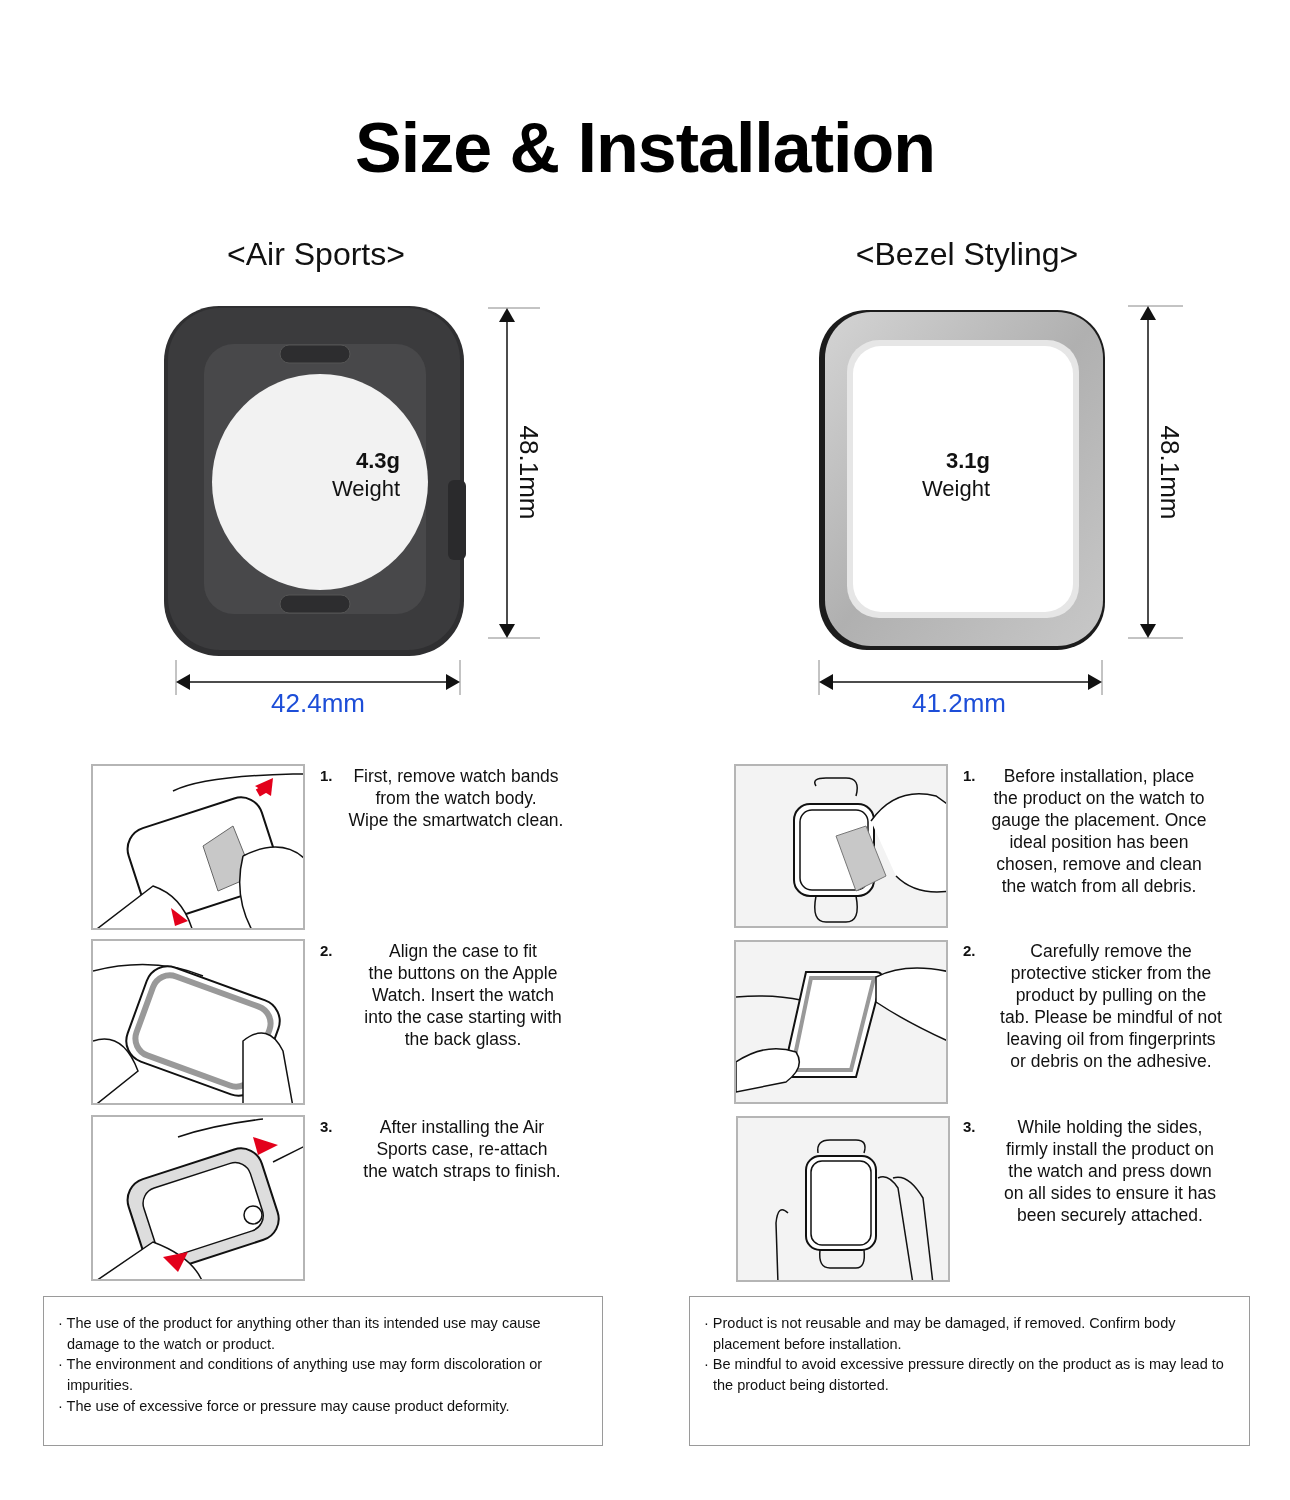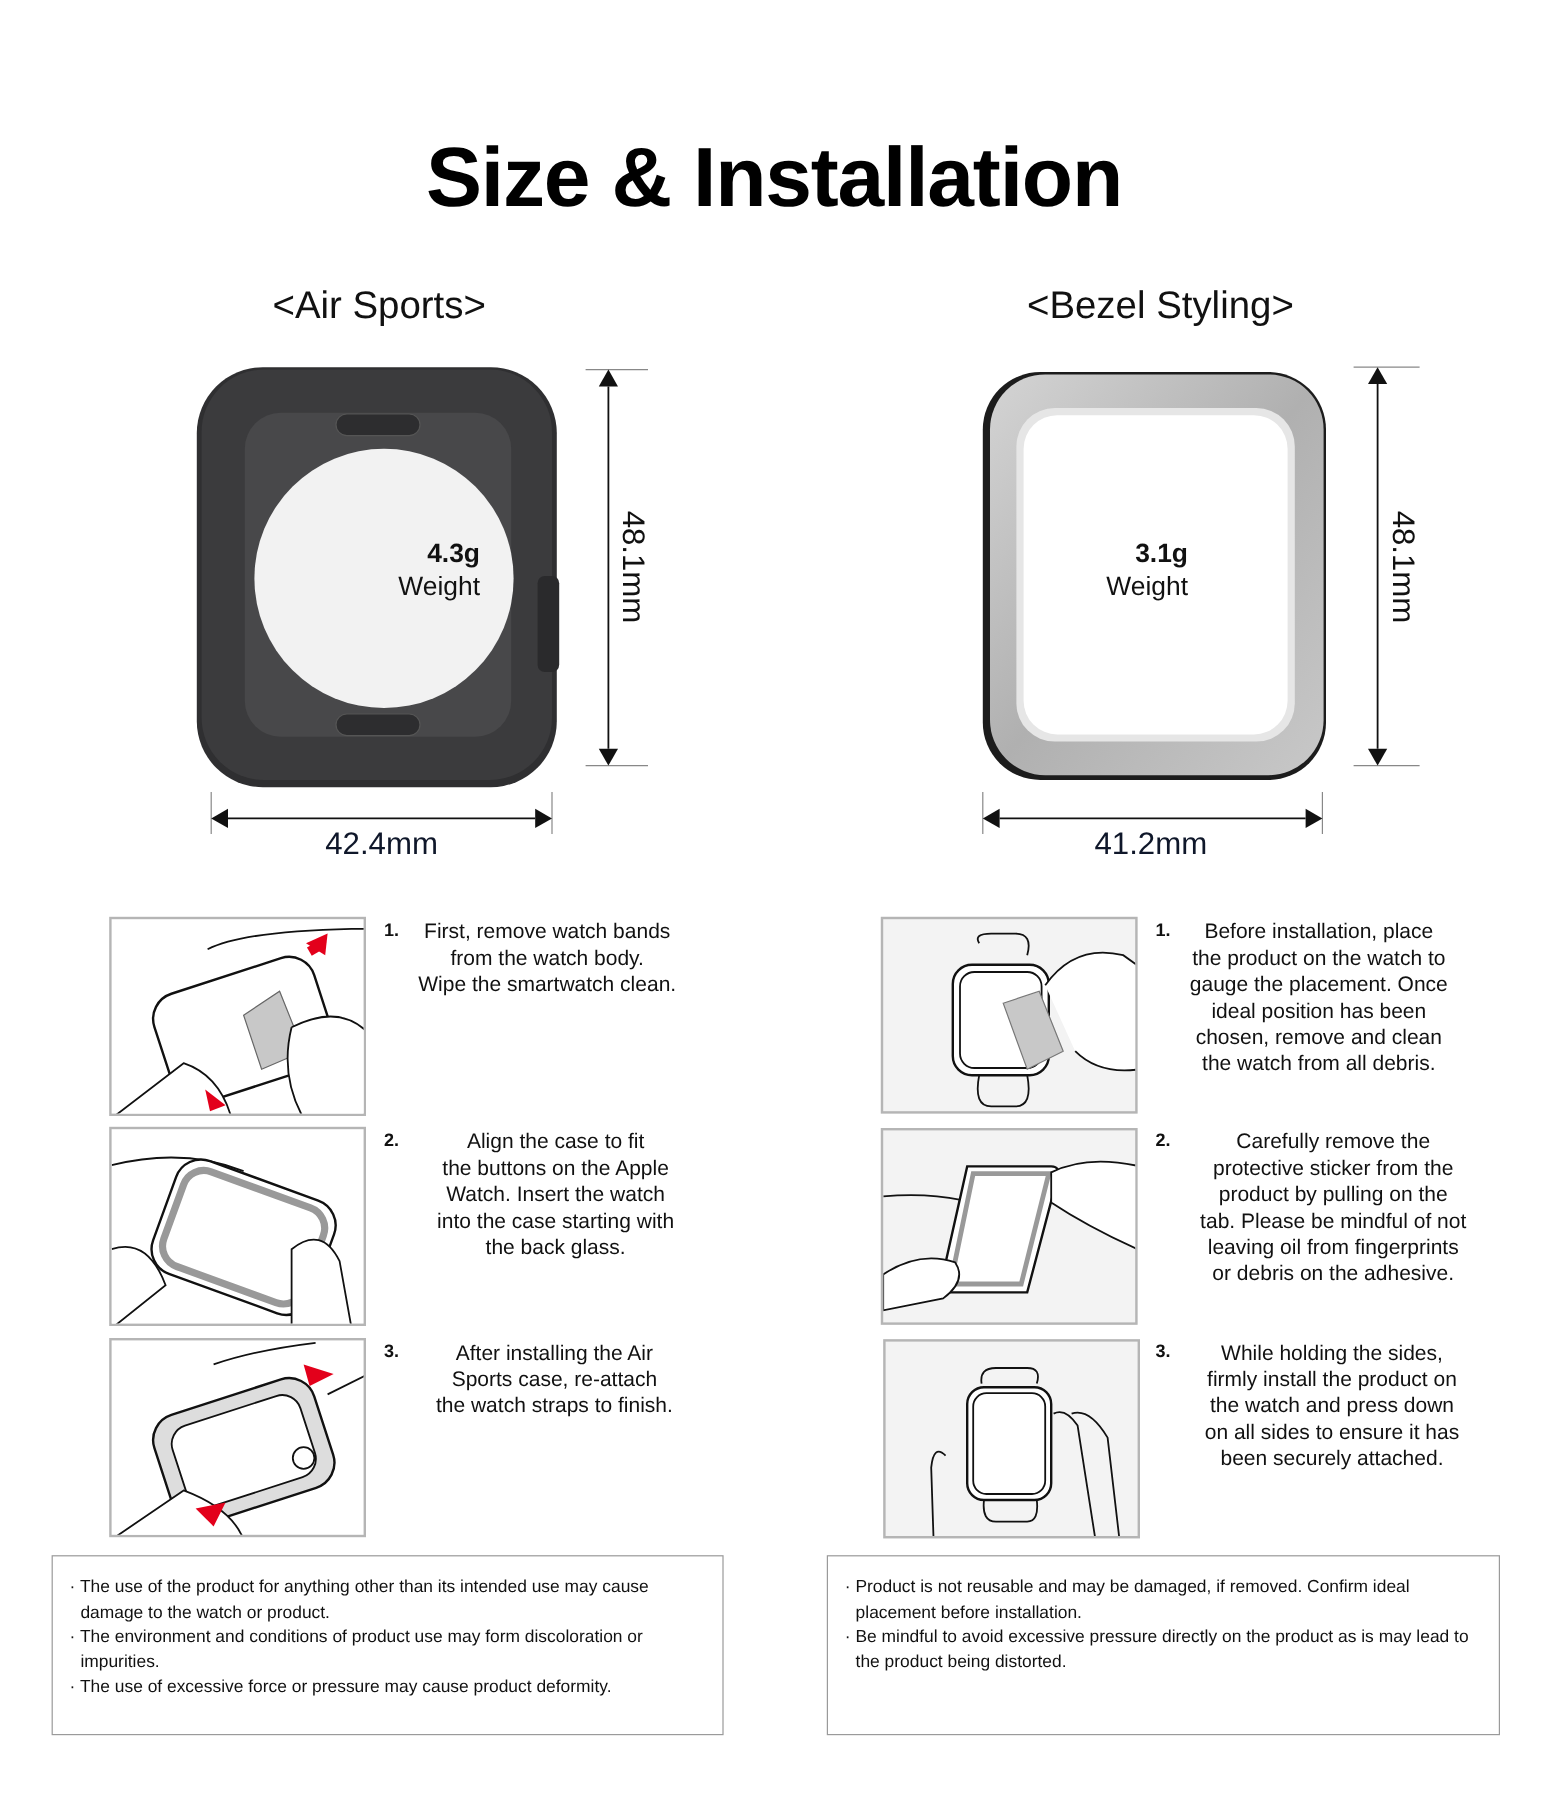--- a/index.html
+++ b/index.html
@@ -17,21 +17,21 @@
   .sub-left { left: 116px; }
   .sub-right { left: 767px; }
 
   .product { position: absolute; }
   .weight {
     position: absolute; text-align: right; width: 160px; color: #111;
   }
   .weight .val { font-size: 22px; font-weight: 700; display: block; }
   .weight .lbl { font-size: 22px; font-weight: 400; display: block; margin-top: 2px; }
 
-  .dim-h { position: absolute; font-size: 26px; color: #0f172a; text-align: center; width: 200px; }
+  .dim-h { position: absolute; font-size: 26px; color: #1d4ed8; text-align: center; width: 200px; }
   .dim-v {
     position: absolute; font-size: 26px; color: #111; width: 200px; text-align: center;
     transform: rotate(90deg); transform-origin: center center;
   }
 
   .step-img {
     position: absolute; width: 214px; border: 2px solid #b5b5b5; background: #fff; overflow: hidden;
   }
   .step-img.gray { background: #f3f3f3; }
   .step-text {
@@ -235,22 +235,22 @@
   <span class="txt" style="padding-left:2px">While holding the sides,
 firmly install the product on
 the watch and press down
 on all sides to ensure it has
 been securely attached.</span>
 </div>
 
 <div class="notes" style="left:43px;width:560px">
   <ul>
     <li>The use of the product for anything other than its intended use may cause damage to the watch or product.</li>
-    <li>The environment and conditions of product use may form discoloration or impurities.</li>
+    <li>The environment and conditions of anything use may form discoloration or impurities.</li>
     <li>The use of excessive force or pressure may cause product deformity.</li>
   </ul>
 </div>
 <div class="notes" style="left:689px;width:561px">
   <ul>
-    <li>Product is not reusable and may be damaged, if removed. Confirm ideal placement before installation.</li>
+    <li>Product is not reusable and may be damaged, if removed. Confirm body placement before installation.</li>
     <li>Be mindful to avoid excessive pressure directly on the product as is may lead to the product being distorted.</li>
   </ul>
 </div>
 
 </body></html>

